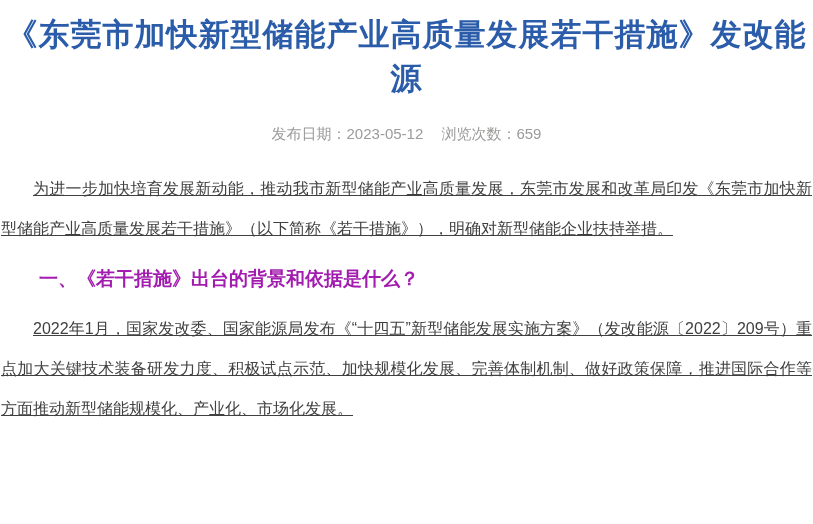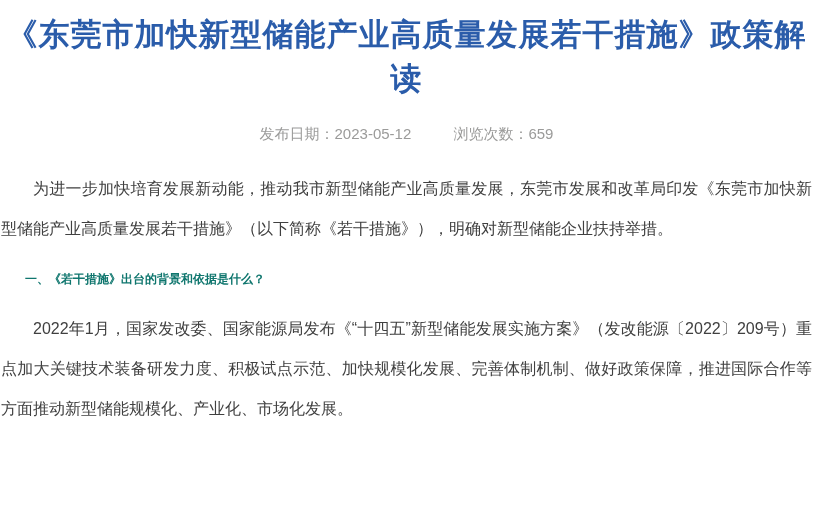--- a/index.html
+++ b/index.html
@@ -28,51 +28,52 @@
     letter-spacing: 1px;
   }
   .meta-line {
     text-align: center;
     color: #9b9b9a;
     font-size: 15px;
     margin-top: 24px;
     line-height: 18px;
   }
   .meta-item {
-    margin: 0 19px;
+    margin: 0 7px;
     white-space: nowrap;
   }
   .content {
     margin-top: 26px;
     color: #404040;
     font-size: 16px;
     line-height: 40px;
   }
   .content p {
     margin: 9px 0;
     text-indent: 2em;
     padding: 0 1px;
     text-align: justify;
+    text-decoration: underline;
   }
   .section-heading {
-    color: #0f766e;
+    color: #a21caf;
     font-weight: bold;
-    font-size: 12px;
+    font-size: 19px;
     text-indent: 2em;
     line-height: 40px;
     margin: 10px 0;
     padding: 0 1px;
   }
 </style>
 </head>
 <body>
 
 <div class="article">
 
-  <h1 class="article-title">《东莞市加快新型储能产业高质量发展若干措施》政策解读</h1>
+  <h1 class="article-title">《东莞市加快新型储能产业高质量发展若干措施》发改能源</h1>
 
   <div class="meta-line">
     <span class="meta-item">发布日期：2023-05-12</span>
     <span class="meta-item">浏览次数：659</span>
   </div>
 
   <div class="content">
 
     <p>为进一步加快培育发展新动能，推动我市新型储能产业高质量发展，东莞市发展和改革局印发《东莞市加快新型储能产业高质量发展若干措施》（以下简称《若干措施》），明确对新型储能企业扶持举措。</p>
 

